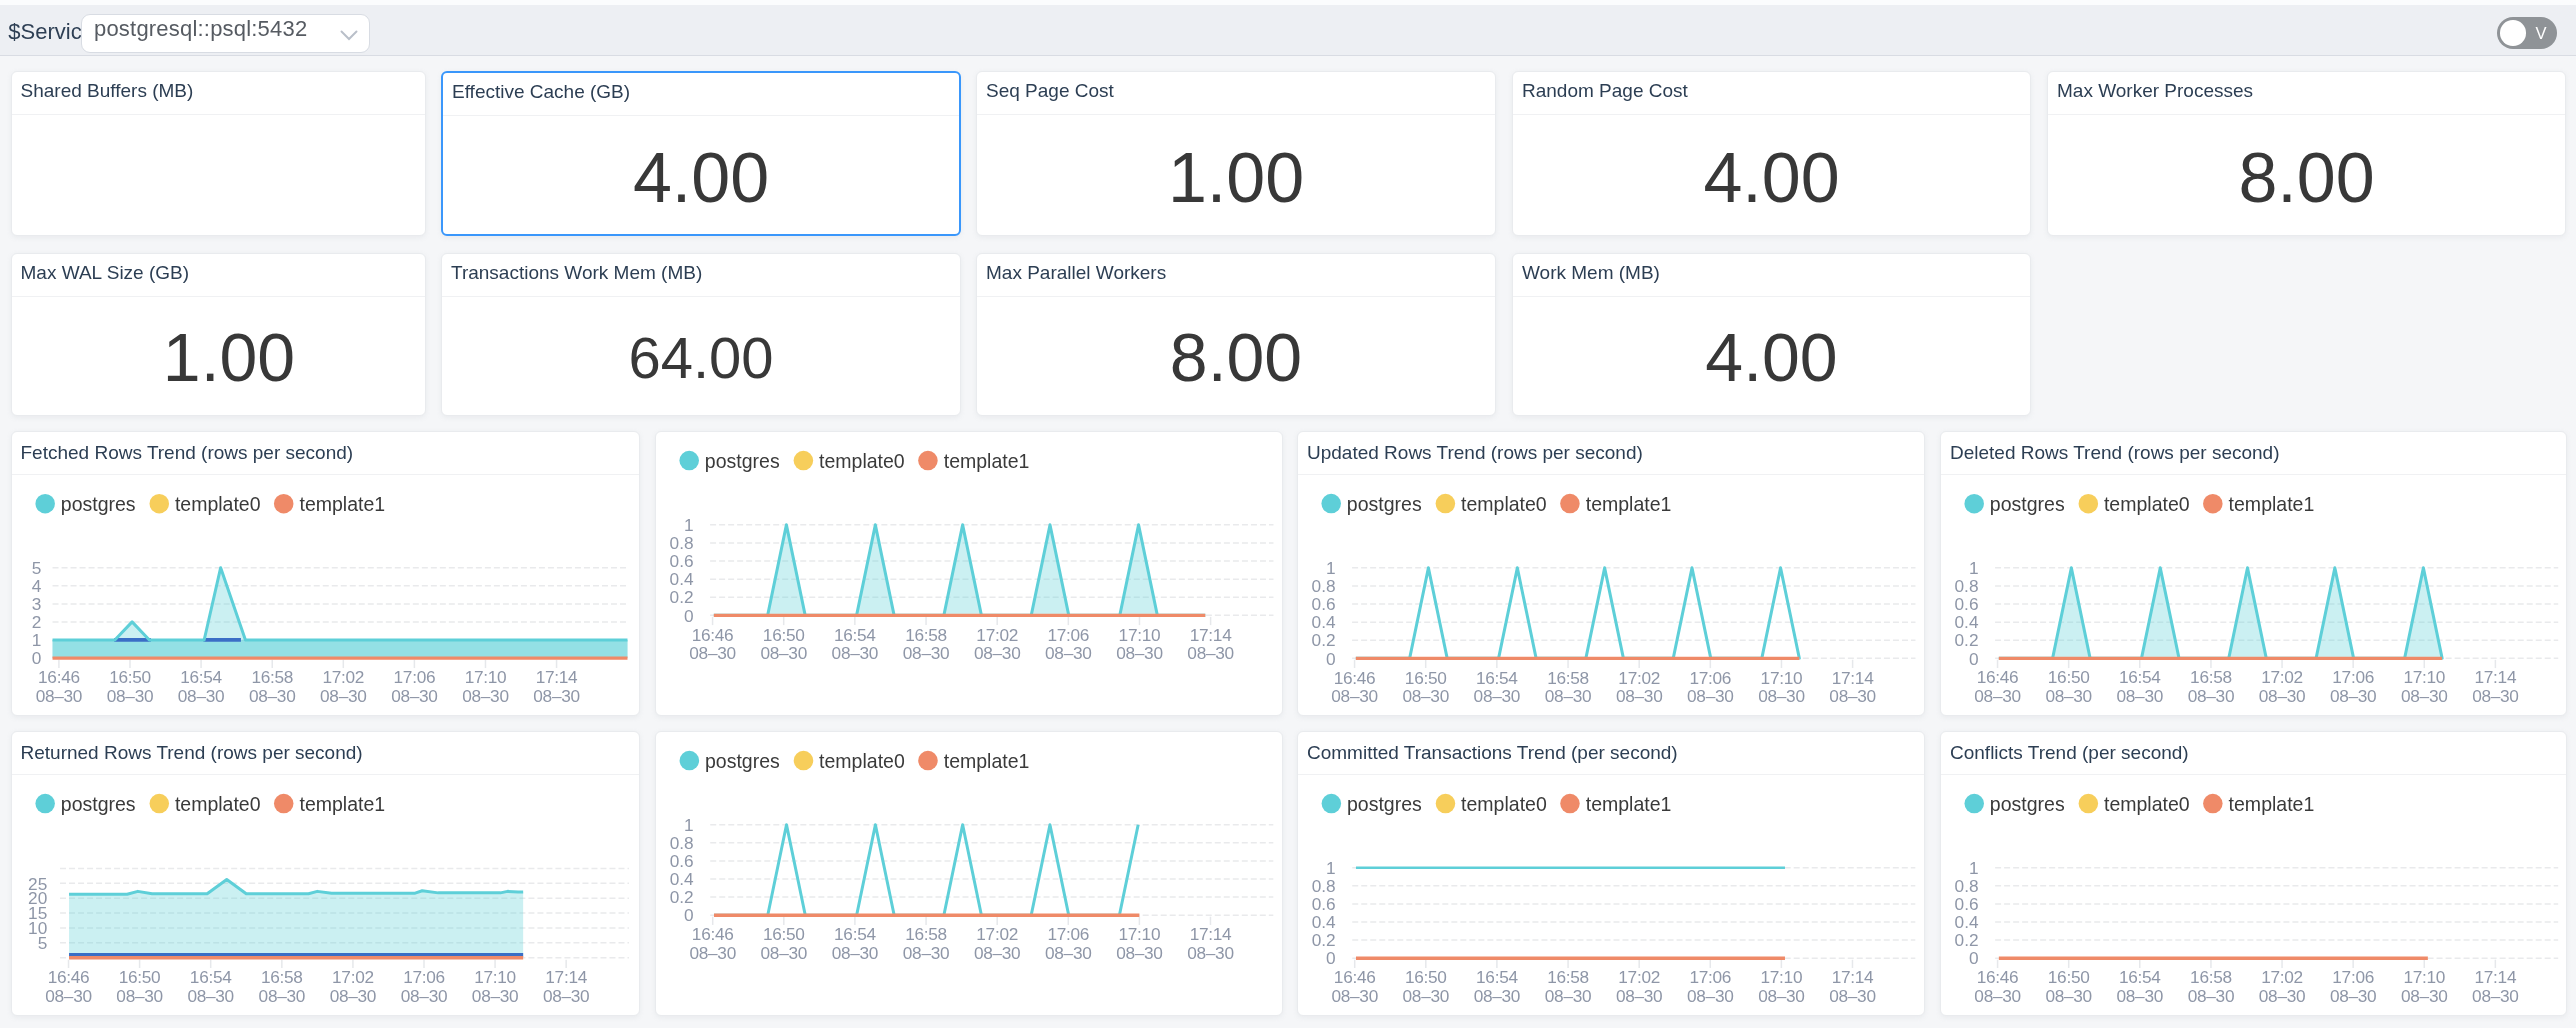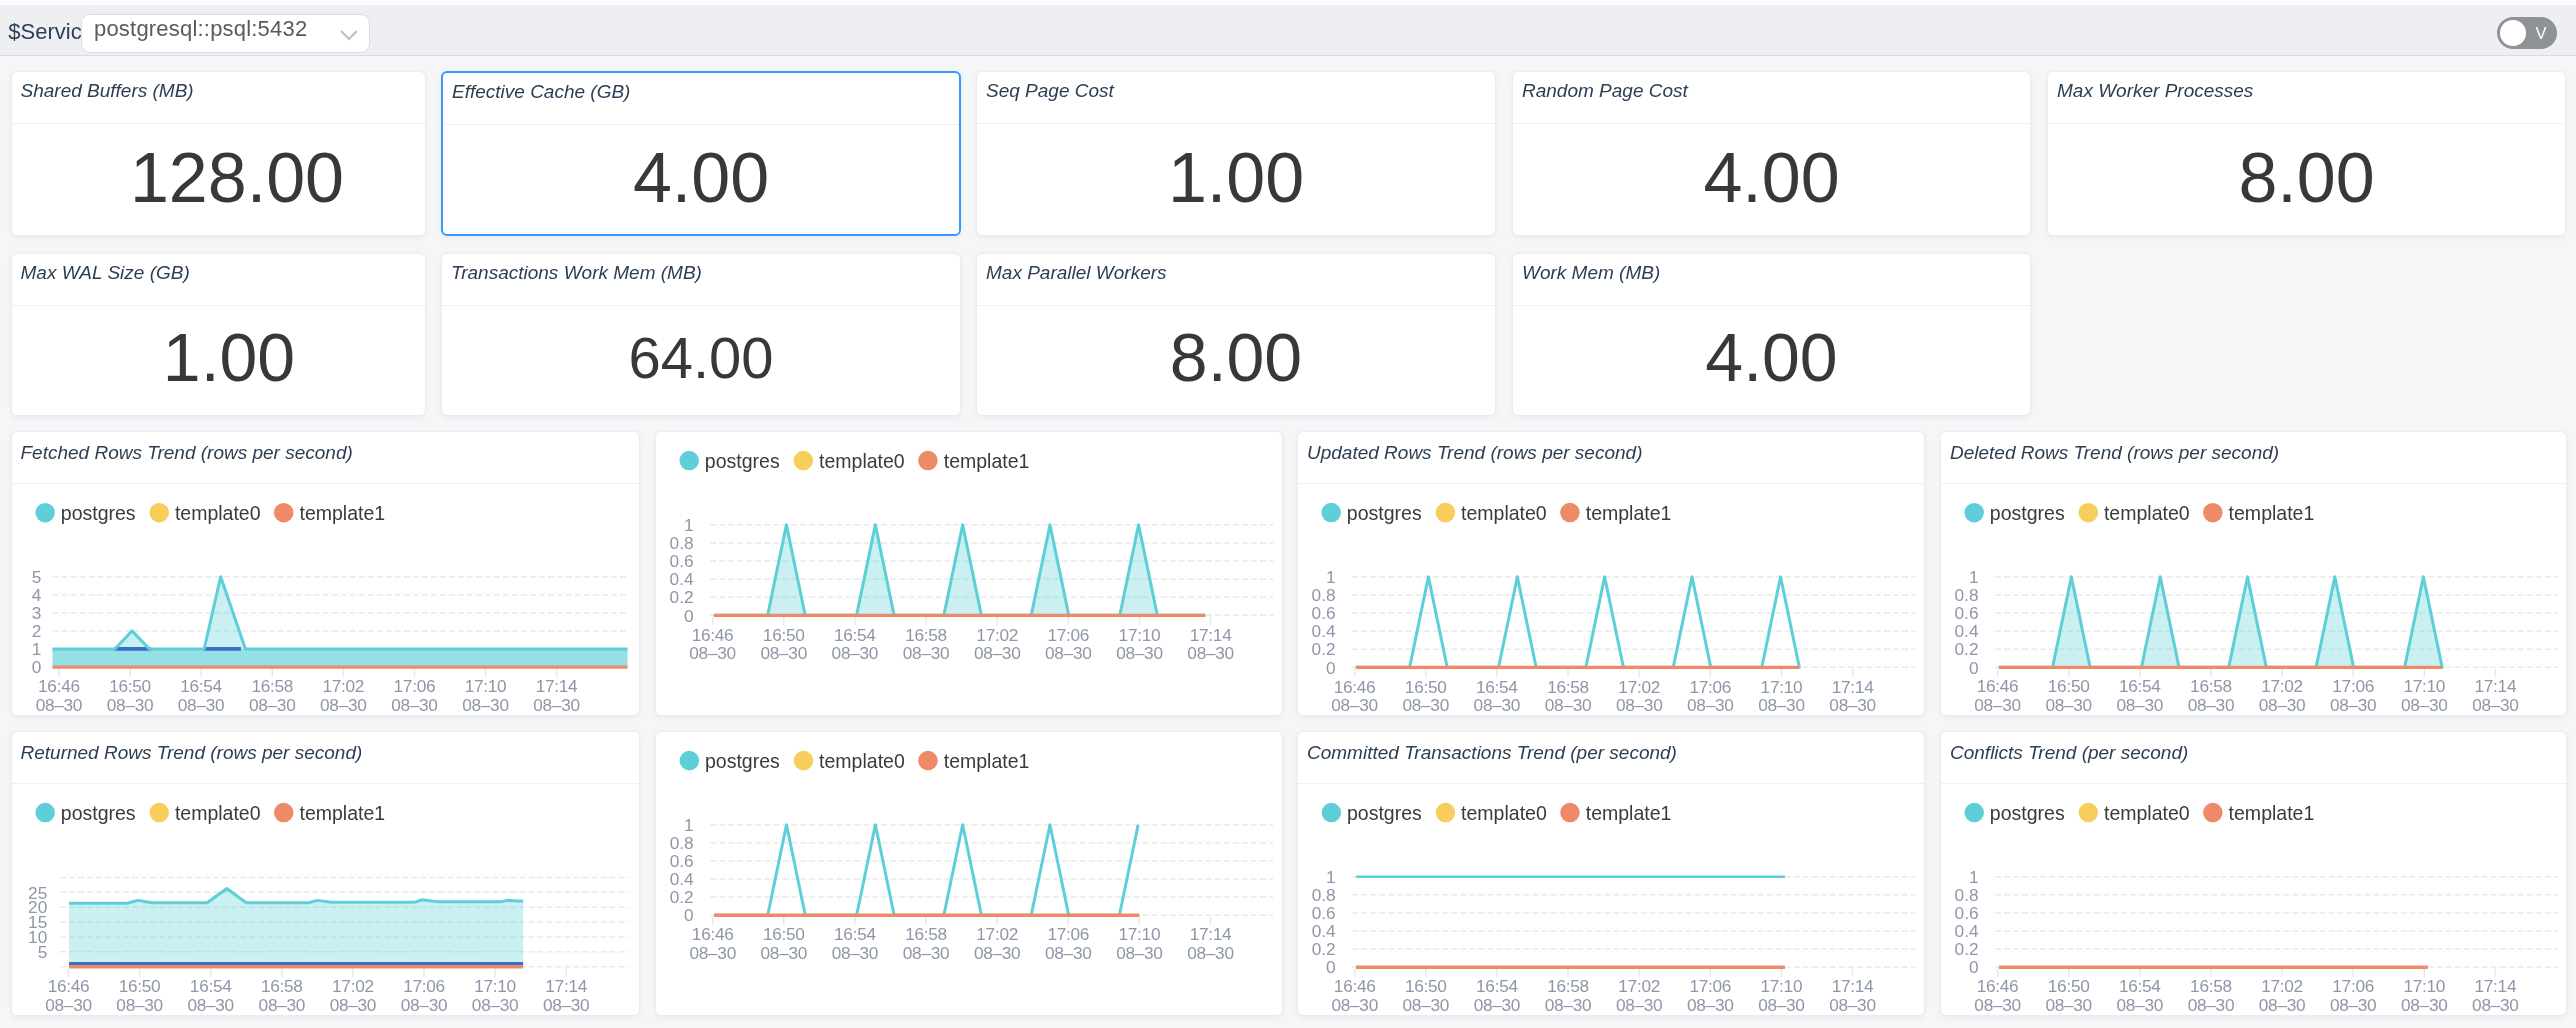--- a/index.html
+++ b/index.html
@@ -7,21 +7,21 @@
 .topstrip { position:absolute; left:0; top:0; width:2576px; height:4.5px; background:#FBFCFD; }
 .topbar { position:absolute; left:0; top:4.5px; width:2576px; height:51px; background:#EDEFF3; border-bottom:1.5px solid #D9DCE3; }
 .svc { position:absolute; left:8.3px; top:4.5px; height:46px; line-height:46px; font-size:22px; color:#2E3F54; }
 .sel { position:absolute; left:81px; top:9.8px; width:289px; height:39px; background:#fff; border:1.5px solid #D8DCE3; border-radius:9px; }
 .seltext { position:absolute; left:12px; top:-3px; height:33px; line-height:33px; font-size:22px; letter-spacing:0.2px; color:#565B62; }
 .toggle { position:absolute; left:2497px; top:12.8px; width:60px; height:32px; border-radius:16px; background:#8F9397; }
 .knob { position:absolute; left:3px; top:3px; width:25.5px; height:25.5px; border-radius:12.8px; background:#fff; }
 .togv { position:absolute; right:10.5px; top:0; height:32px; line-height:32px; color:#fff; font-size:16.5px; }
 .card { position:absolute; background:#fff; border:0.8px solid #E9EBEE; border-radius:6px;
         box-shadow:0 1.5px 5.3px rgba(135,143,153,0.10); overflow:hidden; }
-.chead { height:52px; border-bottom:1.5px solid #F0F1F3; position:relative;font-style:italic; }
+.chead { height:43px; border-bottom:1.5px solid #F0F1F3; position:relative; }
 .ctitle { position:absolute; left:9px; top:0; height:42px; line-height:42px; font-size:19px; color:#2C3E53; white-space:nowrap; }
 .cval { position:absolute; left:0; right:0; top:43px; bottom:0; display:flex; align-items:center; justify-content:center;
         color:#383838; }
 .grid { stroke:#E9EAEC; stroke-width:2; stroke-dasharray:8 4; fill:none; }
 svg text { font-family:"Liberation Sans", sans-serif; }
 </style>
 </head>
 <body>
 <div class="topstrip"></div>
 <div class="topbar">
@@ -35,21 +35,20 @@
   <div class="toggle">
       <div class="knob"></div>
       <span class="togv">V</span>
     </div>
 </div>
 
 <div class="card" style="left:10.5px;top:71px;width:415px;height:165px;border:0.8px solid #E9EBEE;">
   <div class="chead">
       <span class="ctitle" style="top:-2.3px;">Shared Buffers (MB)</span>
     </div>
-  <div class="cval" style="padding-left:38px;font-size:70px;padding-top:6.8px;">128.00</div>
 </div>
 <div class="card" style="left:441px;top:71px;width:520px;height:165px;border:2.3px solid #3A97FB;">
   <div class="chead">
       <span class="ctitle" style="top:-2.3px;">Effective Cache (GB)</span>
     </div>
   <div class="cval" style="padding-left:0px;font-size:70px;padding-top:6.8px;">4.00</div>
 </div>
 <div class="card" style="left:976px;top:71px;width:520px;height:165px;border:0.8px solid #E9EBEE;">
   <div class="chead">
       <span class="ctitle" style="top:-2.3px;">Seq Page Cost</span>

